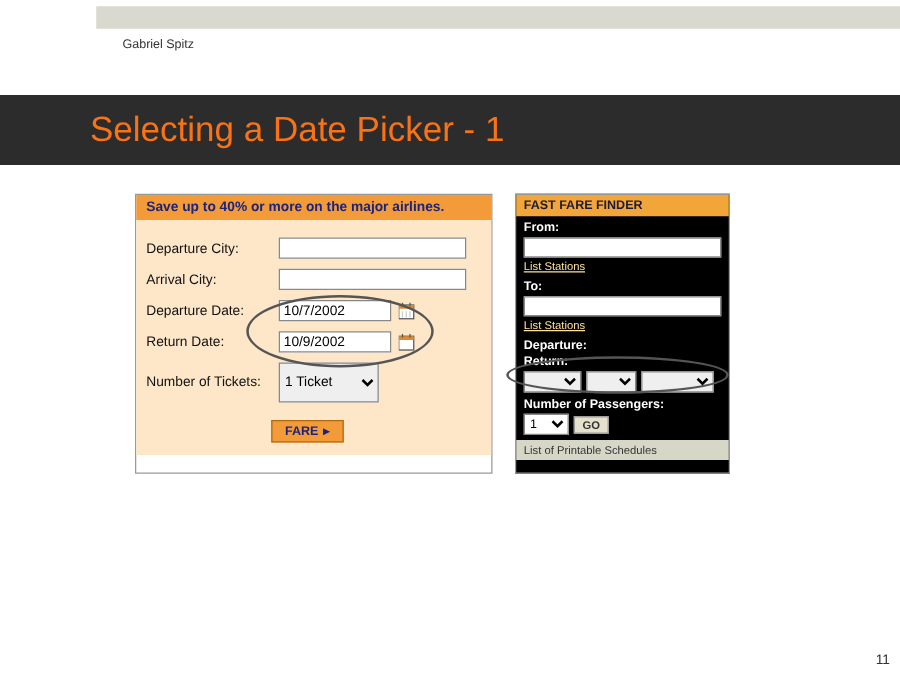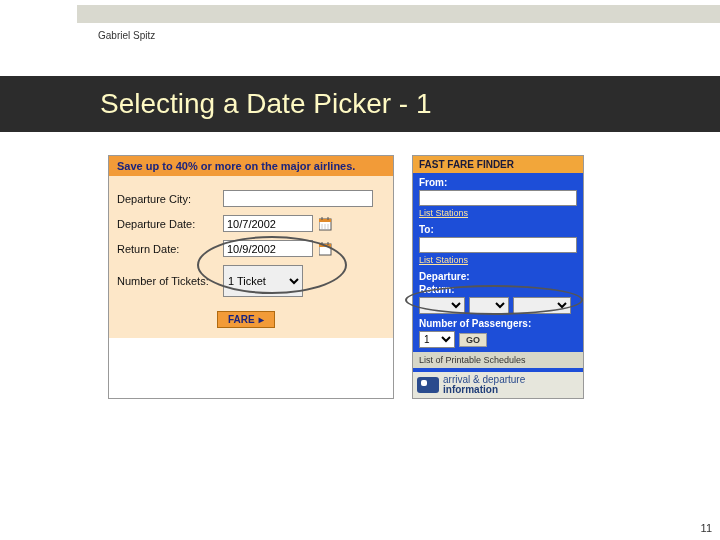--- a/index.html
+++ b/index.html
@@ -30,24 +30,24 @@
     position: absolute;
     top: 76px;
     left: 0;
     right: 0;
     height: 56px;
     background: #2c2c2c;
     display: flex;
     align-items: center;
   }
   .title-band h1 {
-    color: #fef9c3;
+    color: #f97316;
     font-size: 28px;
     font-weight: normal;
-    margin-left: 100px;
+    margin-left: 72px;
     font-family: Arial, sans-serif;
   }
   .content {
     position: absolute;
     top: 155px;
     left: 108px;
     display: flex;
     gap: 18px;
   }
 
@@ -119,21 +119,21 @@
     position: absolute;
     border: 2px solid #555;
     border-radius: 50%;
     pointer-events: none;
   }
 
   
   .panel-blue {
     width: 172px;
     border: 1px solid #999;
-    background: #1d4ed8;
+    background: #000000;
     padding: 0;
     font-size: 10px;
     color: #fff;
     position: relative;
   }
   .pb-header {
     background: #f2a63a;
     color: #1a1a3a;
     font-weight: bold;
     font-size: 10px;
@@ -234,20 +234,24 @@
   <h1>Selecting a Date Picker - 1</h1>
 </div>
 
 <div class="content">
 
   <div class="panel-orange">
     <div class="po-header">Save up to 40% or more on the major airlines.</div>
     <div class="po-body" style="position:relative;">
       <div class="po-row">
         <div class="po-label">Departure City:</div>
+        <input class="po-input city" style="">
+      </div>
+      <div class="po-row">
+        <div class="po-label">Arrival City:</div>
         <input class="po-input city" style="">
       </div>
       <div class="po-row">
         <div class="po-label">Departure Date:</div>
         <input class="po-input" value="10/7/2002" style="">
         <span class="cal-icon">
           <svg viewBox="0 0 16 14">
               <rect x="0" y="2" width="12" height="11" fill="#fff" stroke="#555"></rect>
               <rect x="0" y="2" width="12" height="3" fill="#e08a2a"></rect>
               <line x1="3" y1="0" x2="3" y2="3" stroke="#555"></line>
@@ -308,27 +312,20 @@
       <div class="pb-label">Number of Passengers:</div>
       <div class="pb-selrow" style="align-items:center;">
         <select class="pb-sel" style="width:36px"><option>1</option></select>
         <button class="go-btn"><span>GO</span></button>
       </div>
 
       <div class="pb-footer-link">
         <span>List of Printable Schedules</span>
       </div>
 
-      <div class="info-bar">
-        <span class="train-icon"></span>
-        <span class="info-text">
-          <span>arrival &amp; departure</span><br>
-          <span class="l2">information</span>
-        </span>
-      </div>
 
       <div class="oval1" style="left:-8px; top:112px; width:178px; height:30px;"></div>
     </div>
   </div>
 
 </div>
 
 <div class="pagenum">11</div>
 
 </body></html>

